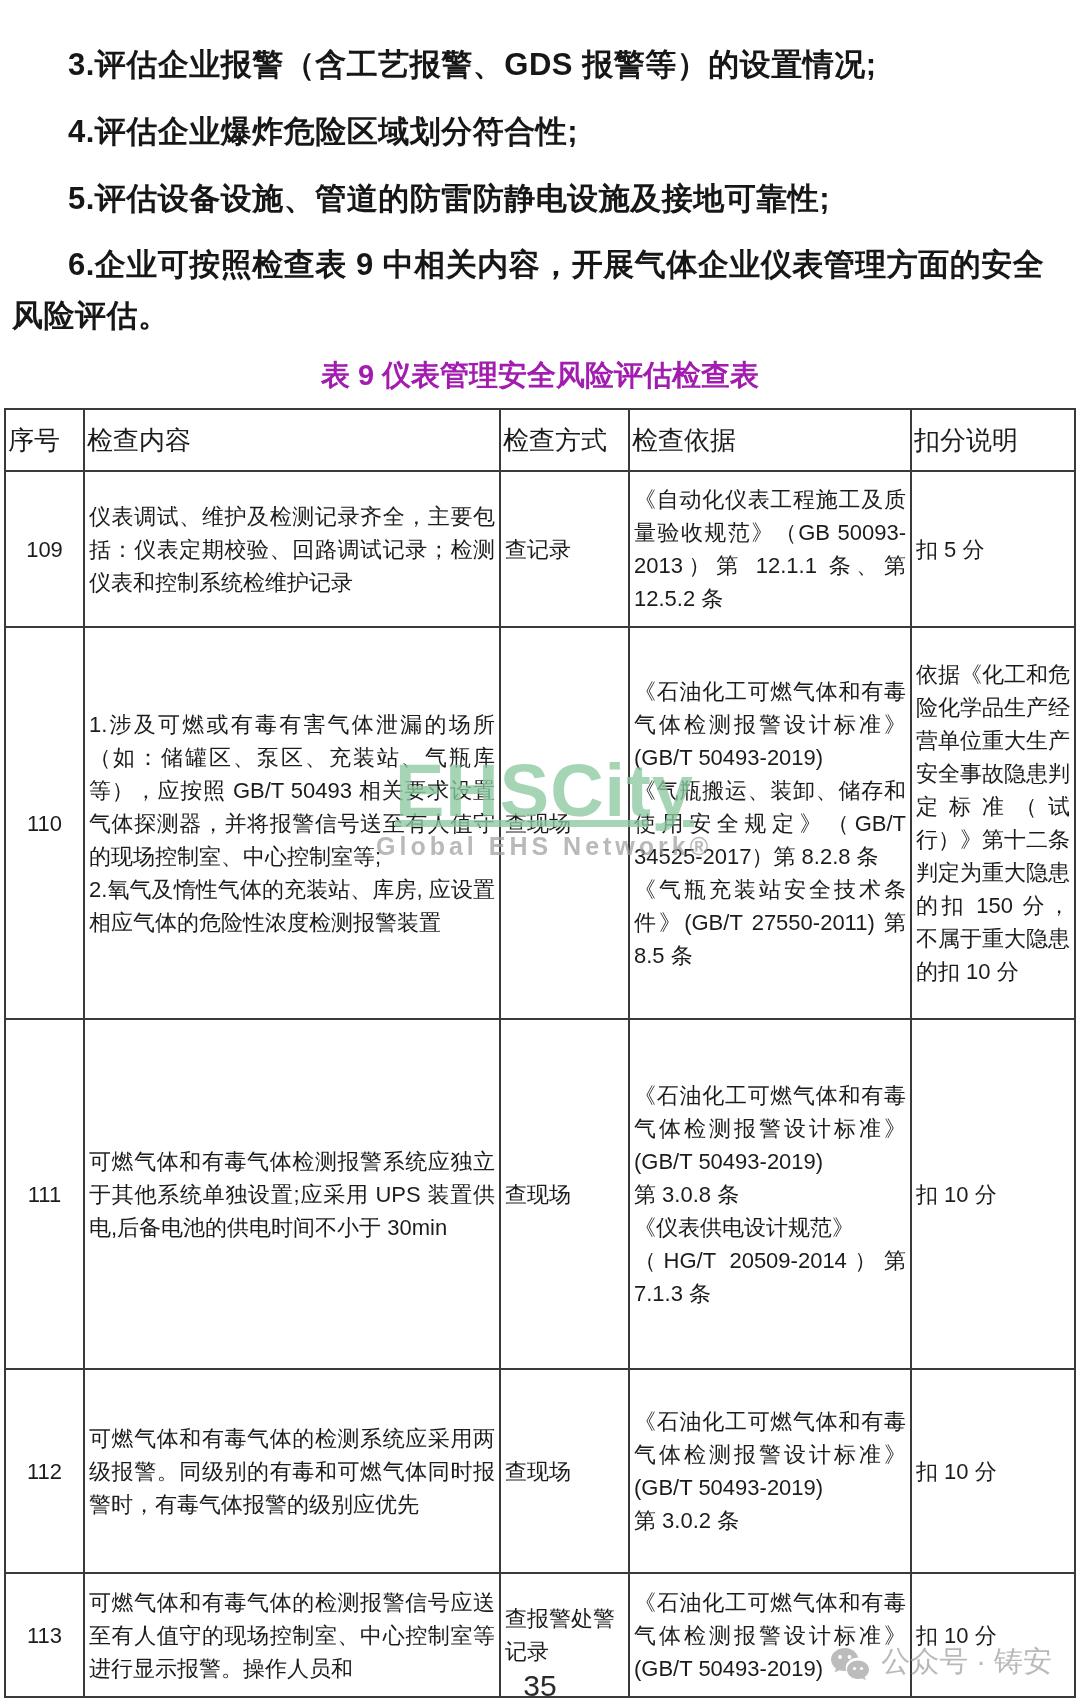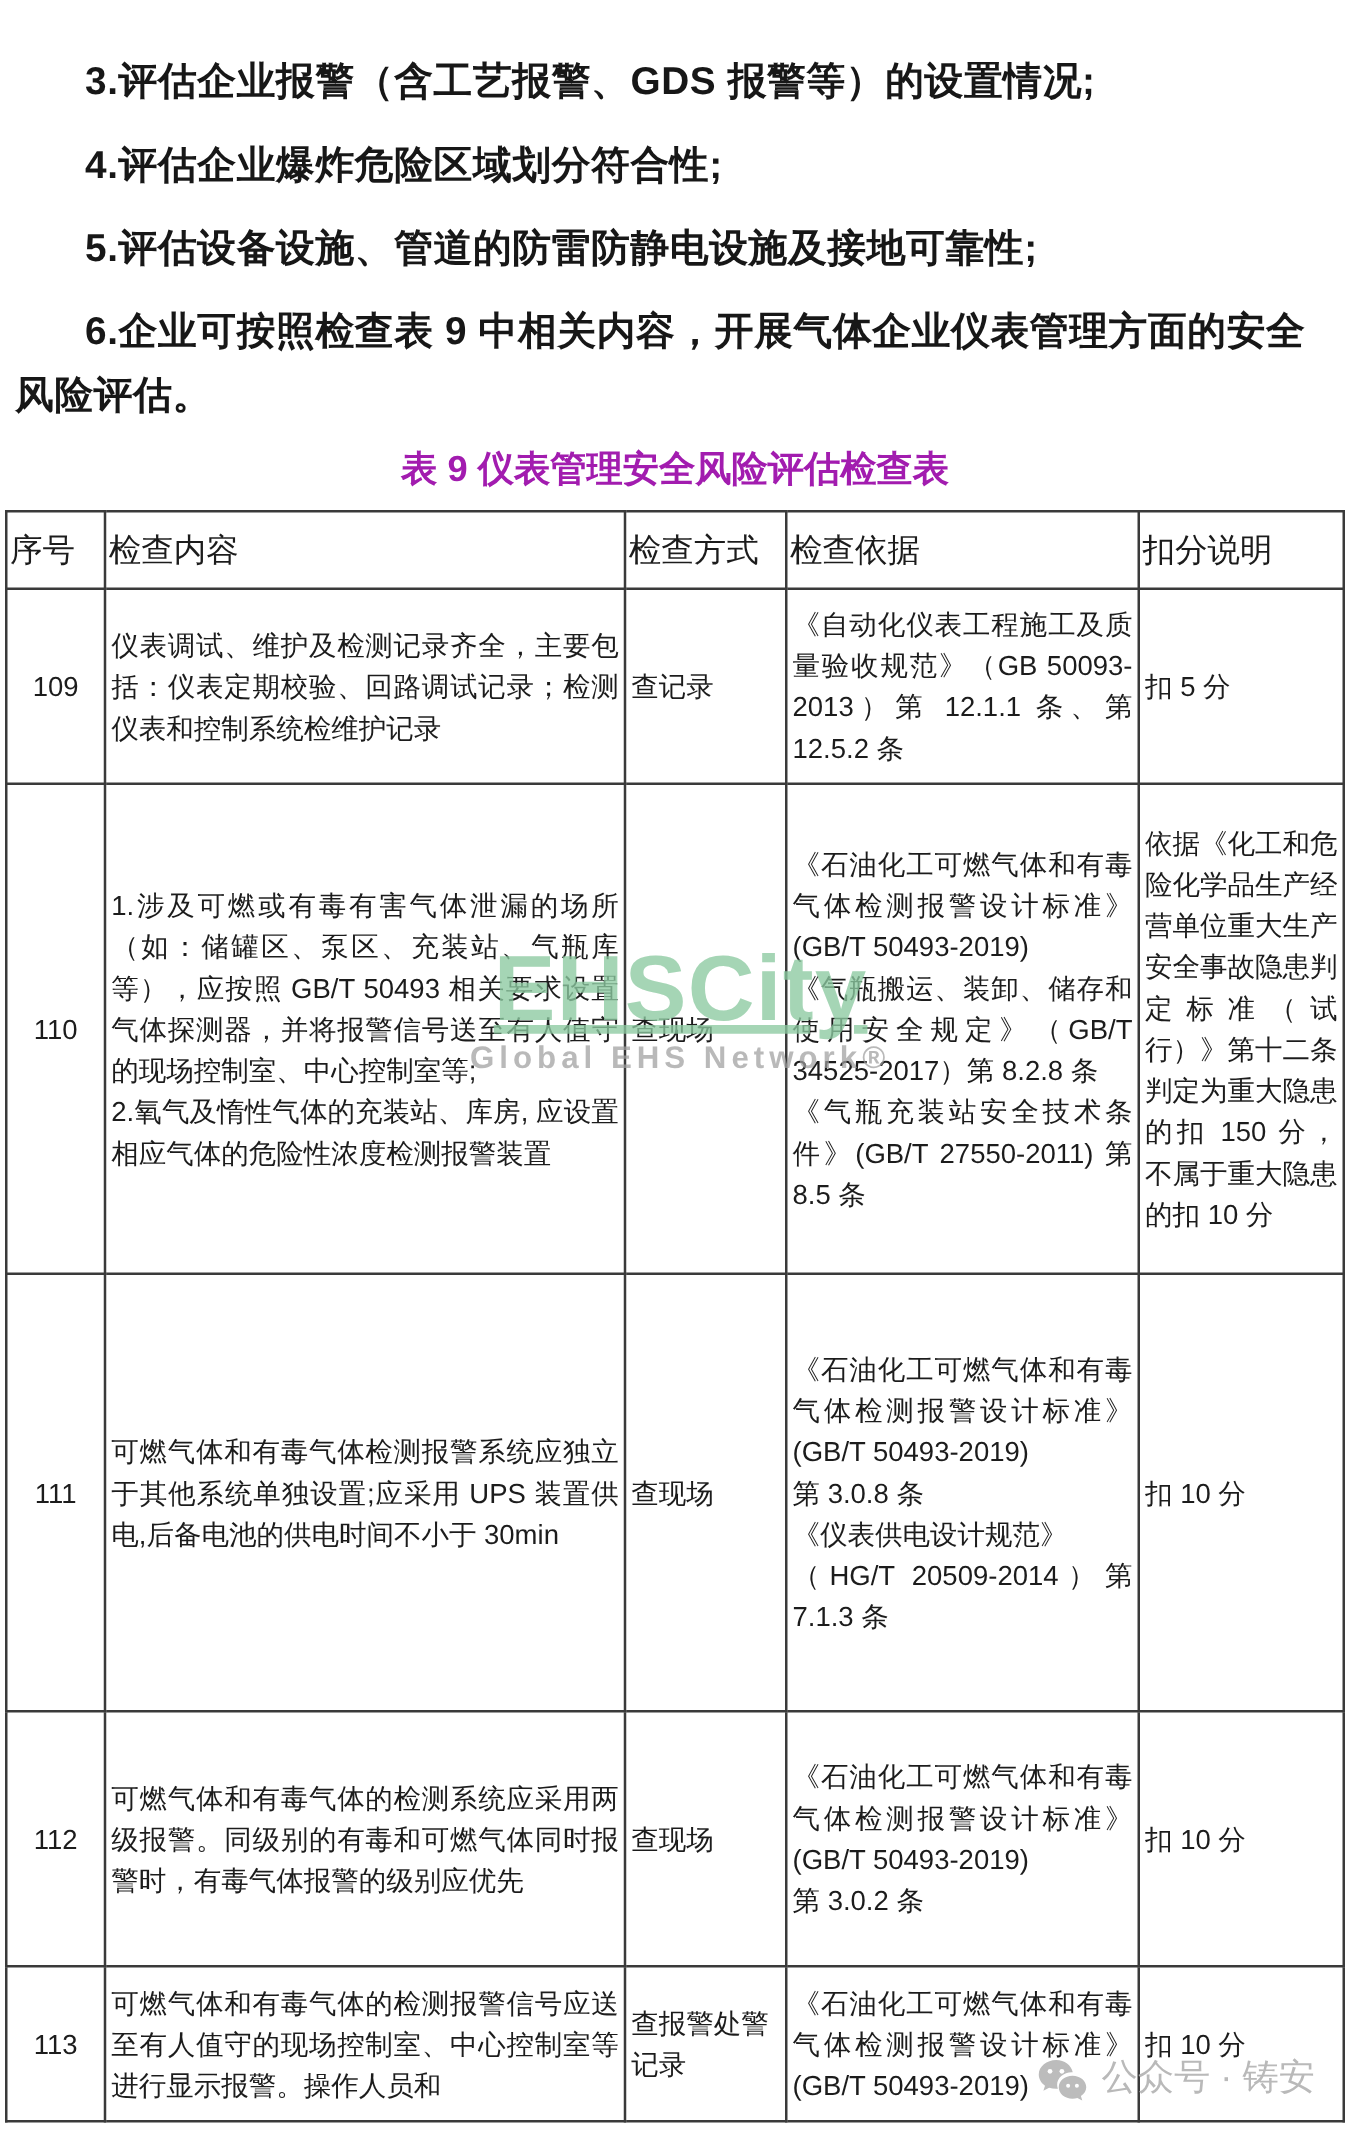--- a/index.html
+++ b/index.html
@@ -202,14 +202,15 @@
       <path d="M16 2C8.3 2 2 7.2 2 13.6c0 3.6 2 6.8 5 8.9l-1.3 4 4.6-2.3c1.7.5 3.6.8 5.7.8.4 0 .9 0 1.3-.1-.4-1-.6-2-.6-3.1 0-5.5 5.2-10 11.7-10h.8C28.1 6.3 22.6 2 16 2z" fill="#bcbcbc"></path>
       <circle cx="11" cy="11" r="1.9" fill="#ffffff"></circle>
       <circle cx="20.5" cy="11" r="1.9" fill="#ffffff"></circle>
       <path d="M29 14.5c-6.1 0-11 4.1-11 9.2 0 5.1 4.9 9.2 11 9.2 1.4 0 2.7-.2 3.9-.6l3.9 2-1.1-3.5c2.6-1.7 4.3-4.2 4.3-7.1 0-5.1-4.9-9.2-11-9.2z" fill="#bcbcbc"></path>
       <circle cx="25.5" cy="22.5" r="1.6" fill="#ffffff"></circle>
       <circle cx="32.5" cy="22.5" r="1.6" fill="#ffffff"></circle>
     </svg>
     <span>公众号 · 铸安</span>
   </div>
 
+  <div class="page-num">35</div>
 
 </div>
 
 </body></html>

